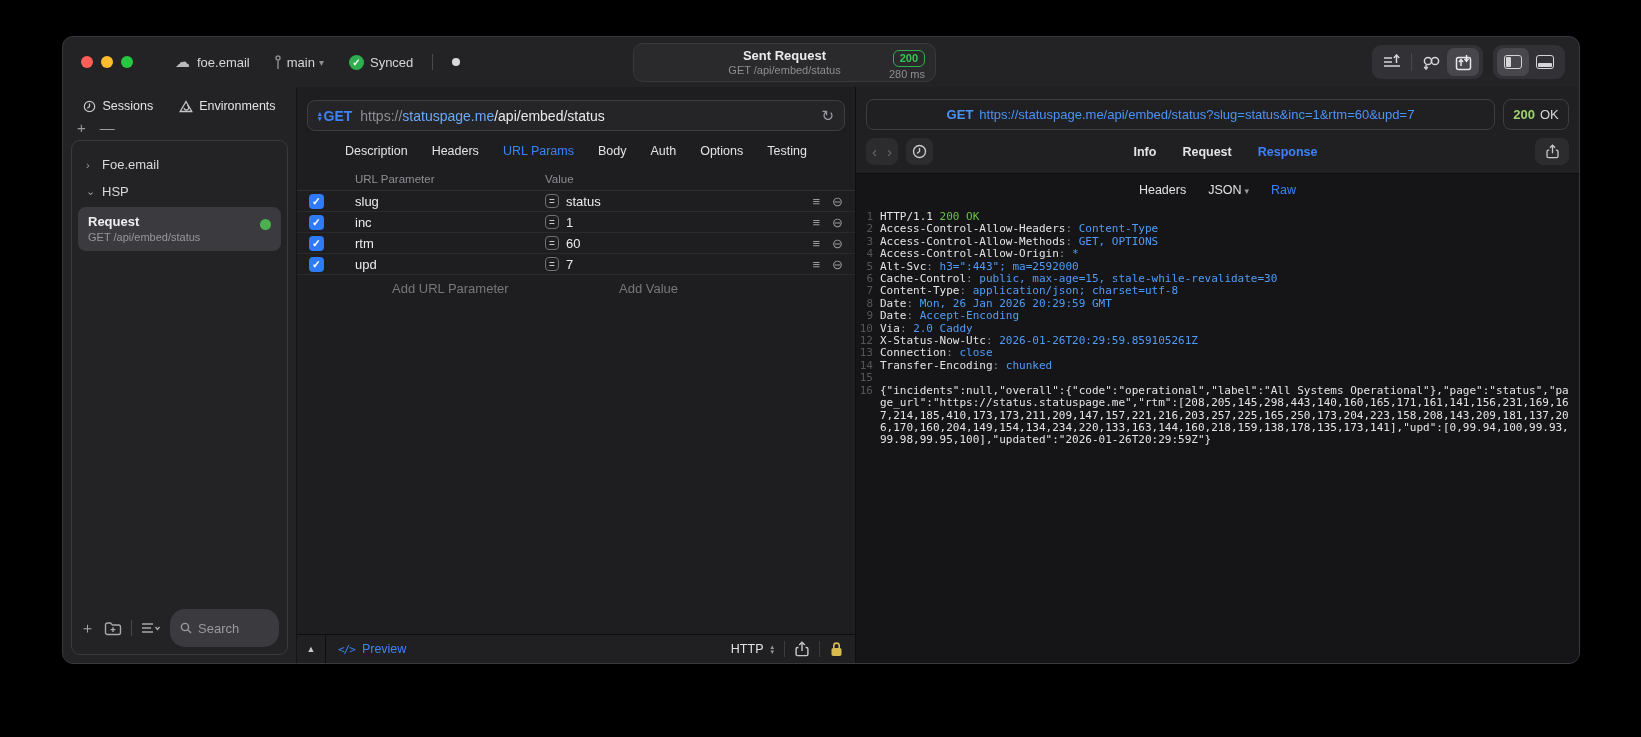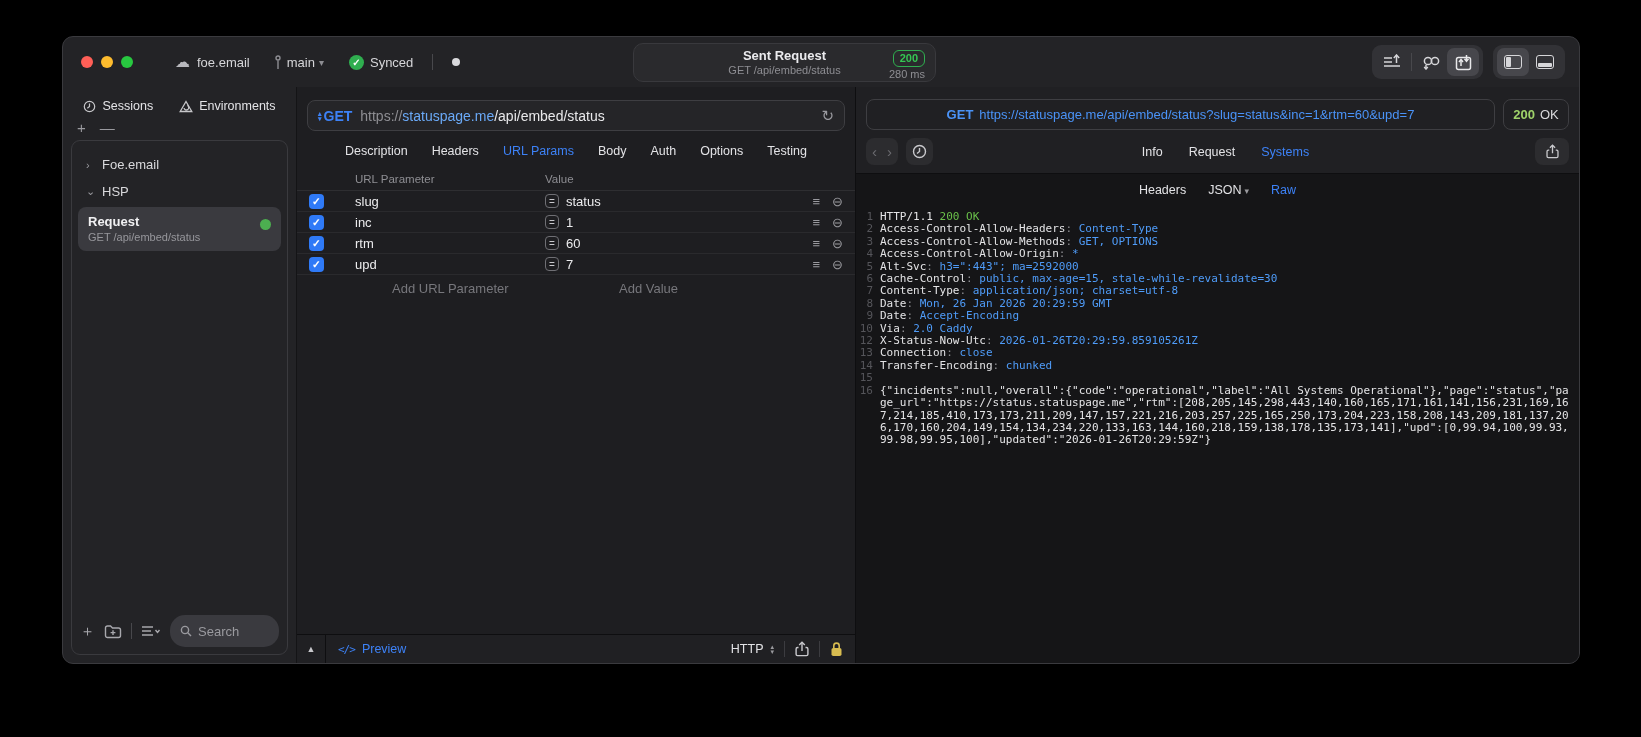--- a/index.html
+++ b/index.html
@@ -61,21 +61,21 @@
     display:flex; flex-direction:column; overflow:hidden; }
   .tree { padding:10px 6px 0 6px; font-size:13px; color:#d9d9dc; }
   .tree-row { display:flex; align-items:center; gap:8px; padding:6px 8px; }
   .tree-caret { color:#9a9a9f; font-size:11px; width:8px; }
   .req-card { background:#3a3a3f; border-radius:8px; margin:2px 0; padding:7px 10px 8px 10px; position:relative; }
   .req-title { font-size:13px; font-weight:600; color:#f0f0f2; }
   .req-sub { font-size:11px; color:#97979c; margin-top:2px; }
   .green-dot { position:absolute; right:10px; top:12px; width:11px; height:11px; border-radius:50%; background:#4caf50; }
   .sb-bottom { margin-top:auto; display:flex; align-items:center; gap:9px; padding:7px 8px; color:#a8a8ad; }
   .sb-bottom .mini-sep{ width:1px; height:16px; background:#48484c; }
-  .search-pill { flex:1; background:#3a3a3f; border-radius:15px; height:32px; display:flex;
+  .search-pill { flex:1; background:#3a3a3f; border-radius:15px; height:38px; display:flex;
     align-items:center; gap:6px; padding:0 10px; color:#9a9a9f; font-size:13px; }
 
   
   .url-bar { margin:13px 10px 0 10px; height:31px; border:1px solid #3e3e42; background:#252528;
     border-radius:8px; display:flex; align-items:center; padding:0 10px; font-size:14px; }
   .method-sel { color:#3d82f7; font-weight:700; display:flex; align-items:center; gap:2px; margin-right:8px; }
   .updown { display:inline-flex; flex-direction:column; line-height:5px; font-size:7px; }
   .u-scheme{ color:#8e8e93; } .u-host{ color:#6aa9f7; } .u-path{ color:#e8e8ea; }
   .reload { margin-left:auto; color:#9a9a9f; font-size:15px; }
   .req-tabs { display:flex; gap:24px; justify-content:center; padding:13px 0 11px 0; font-size:12.5px; color:#e3e3e6; }
@@ -107,21 +107,21 @@
   .resp-url { flex:1; height:31px; border:1px solid #3e3e42; border-radius:8px; display:flex;
     align-items:center; justify-content:center; font-size:13px; color:#4a93f8; white-space:nowrap; overflow:hidden;}
   .resp-url b { font-weight:700; margin-right:6px; }
   .resp-status { width:66px; height:31px; border:1px solid #3e3e42; border-radius:8px; display:flex;
     align-items:center; justify-content:center; gap:5px; font-size:13px; }
   .resp-status .code { color:#9fd26a; font-weight:600; } .resp-status .ok { color:#d9d9dc; }
   .resp-nav { position:relative; height:43px; display:flex; align-items:center; padding:0 10px; }
   .nav-pill { background:#2c2c2f; border-radius:8px; height:27px; display:flex; align-items:center;
     padding:0 6px; color:#6b6b70; font-size:15px; gap:10px; }
   .resp-tabs { position:absolute; left:16px; right:0; display:flex; gap:26px; justify-content:center;
-    font-size:12.5px; color:#e3e3e6; }
+    font-size:12.5px; color:#e3e3e6;font-weight:bold; }
   .resp-tabs .tab.active { color:#3d82f7; }
   .share-pill { margin-left:auto; background:#2c2c2f; border-radius:8px; height:27px; width:34px;
     display:flex; align-items:center; justify-content:center; color:#c9c9cd; position:relative; z-index:2;}
   .resp-body { flex:1; background:#151517; border-top:1px solid #0e0e10; display:flex; flex-direction:column; min-height:0;}
   .resp-subtabs { display:flex; gap:22px; justify-content:center; padding:9px 0 8px 0; font-size:12.5px; color:#e3e3e6; }
   .resp-subtabs .stab.active { color:#3d82f7; }
   .resp-subtabs .chev2 { color:#9a9a9f; font-size:9px; margin-left:3px; }
   .code-area { flex:1; overflow:hidden; padding:6px 4px 0 0; font-family:"DejaVu Sans Mono", monospace;
     font-size:11px; line-height:12.4px; }
   .cline { display:flex; }
@@ -411,21 +411,21 @@
         <div class="resp-status">
           <span class="code">200</span>
           <span class="ok">OK</span>
         </div>
       </div>
 
       <div class="resp-nav">
         <div class="resp-tabs" id="resp-tabs">
             <span class="tab">Info</span>
             <span class="tab">Request</span>
-            <span class="tab active">Systems</span>
+            <span class="tab active">Response</span>
           </div>
         <div class="nav-pill" style="z-index:2;">
           <span>‹</span>
           <span>›</span>
         </div>
         <div class="nav-pill" style="margin-left:8px; z-index:2;">
           <svg width="15" height="15" viewBox="0 0 15 15">
             <circle cx="7.5" cy="7.5" r="6" fill="none" stroke="#c9c9cd" stroke-width="1.4"></circle>
             <polyline points="7.5,4 7.5,7.5 5,9.5" fill="none" stroke="#c9c9cd" stroke-width="1.4"></polyline>
           </svg>

